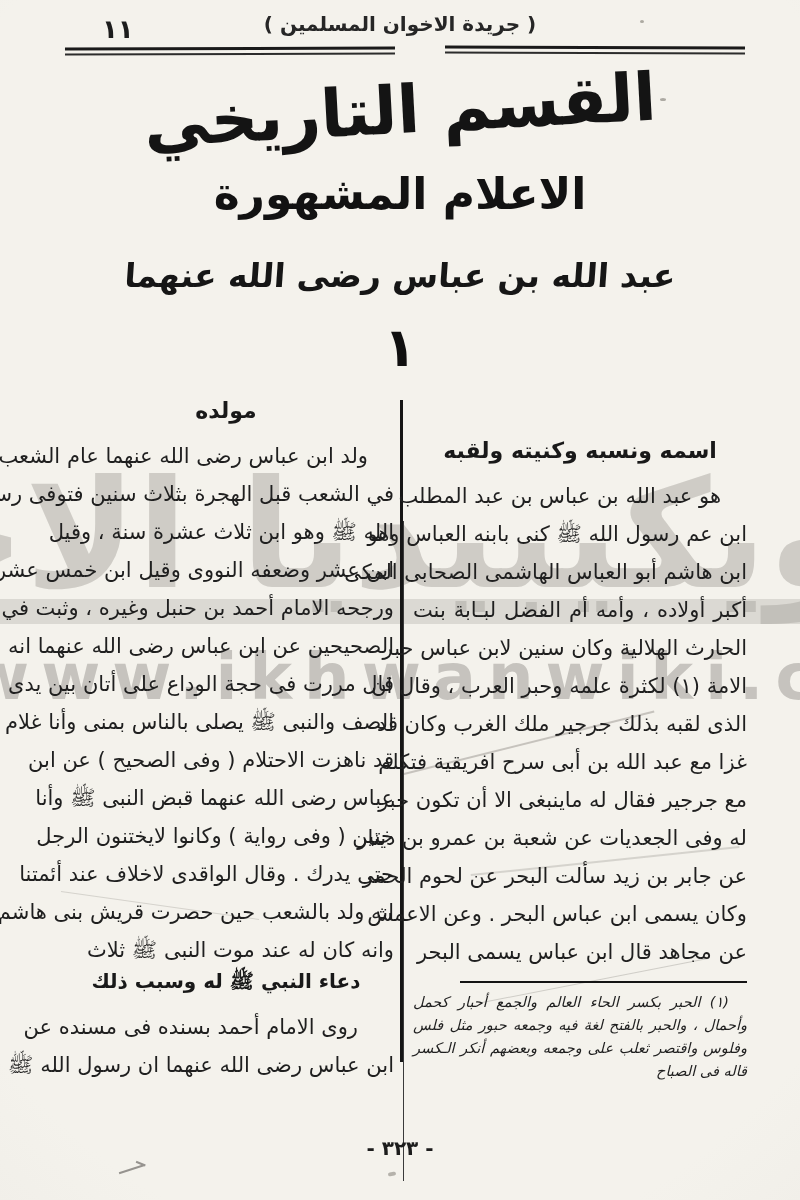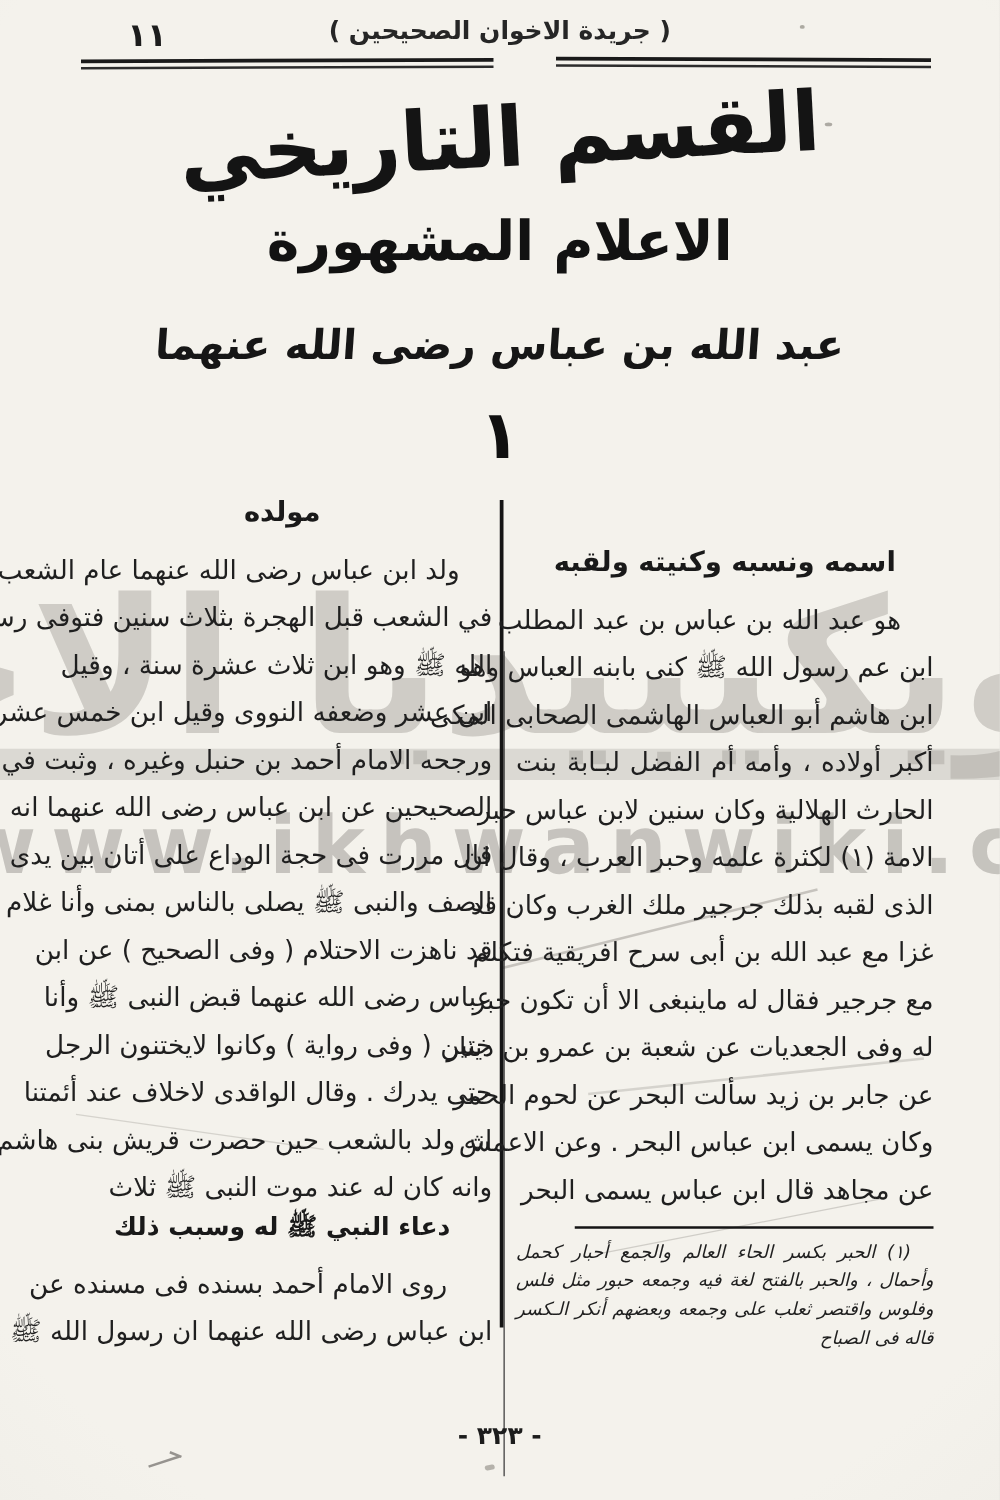--- a/index.html
+++ b/index.html
@@ -146,21 +146,21 @@
     <div class="wm-arabic">ويكيبيديا الاخوان المسلمين</div>
     <div class="wm-latin">www.ikhwanwiki.com</div>
     <div class="scratch scratch-1"></div>
     <div class="scratch scratch-2"></div>
     <div class="scratch scratch-3"></div>
     <div class="scratch scratch-4"></div>
     <div class="speck-1"></div>
     <div class="speck-2"></div>
   </div>
 
-  <div class="journal-name">( جريدة الاخوان الصحيحين )</div>
+  <div class="journal-name">( جريدة الاخوان المسلمين )</div>
   <div class="page-number-top">١١</div>
   <div class="header-rule rule-seg-a"></div>
   <div class="header-rule rule-seg-b"></div>
 
   <div class="section-title">القسم التاريخي</div>
   <div class="series-title">الاعلام المشهورة</div>
   <div class="article-title">عبد الله بن عباس رضى الله عنهما</div>
   <div class="part-number">١</div>
 
   <div class="col-divider"></div>

